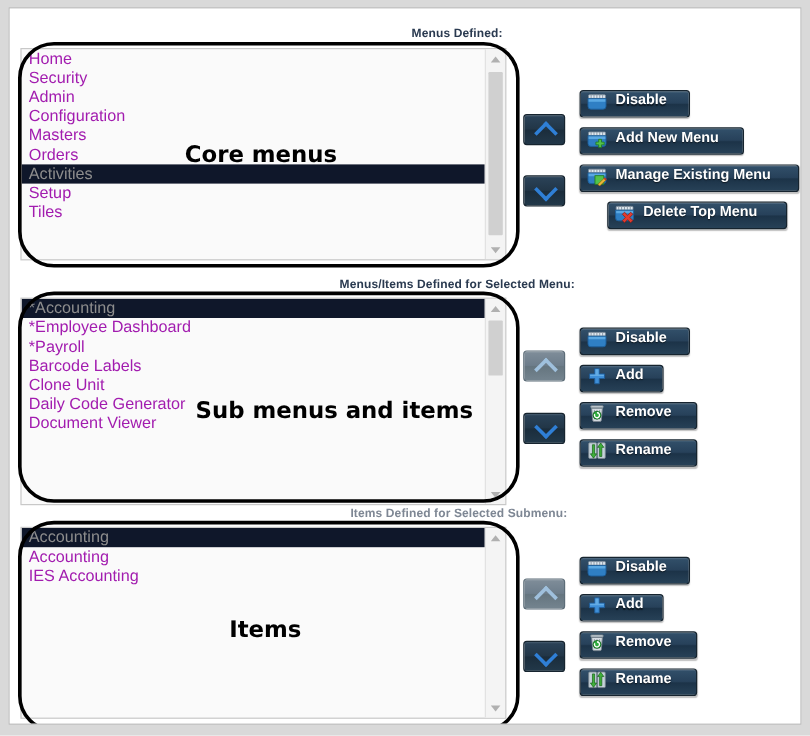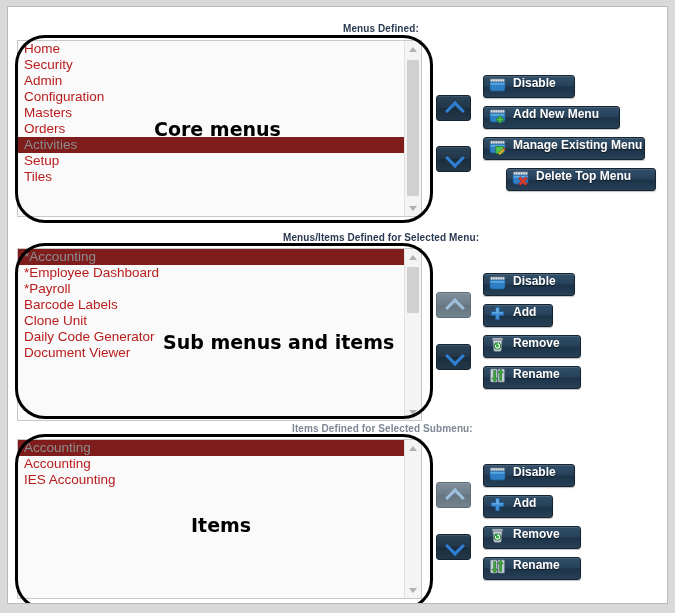--- a/index.html
+++ b/index.html
@@ -51,30 +51,30 @@
     box-sizing: border-box;
     overflow: hidden;
   }
   .list-rows {
     position: absolute;
     left: 0; top: 0; right: 17px; bottom: 0;
     padding: 0;
   }
   .list-row {
     font-size: 13.5px;
-    color: #b91c1c;
+    color: #a21caf;
     line-height: 16px;
     height: 16px;
     padding: 0 0 0 6px;
     white-space: nowrap;
     overflow: hidden;
     font-family: "Liberation Sans", sans-serif;
   }
   .list-row.selected {
-    background: #7f1d1d;
+    background: #0f172a;
     color: #8d8d8d;
   }
 
   
   .sbar {
     position: absolute;
     top: 0; right: 0; bottom: 0;
     width: 17px;
     background: #f4f4f4;
     border-left: 1px solid #e2e2e2;
@@ -244,21 +244,21 @@
           <line x1="13.2" y1="3" x2="13.2" y2="6" stroke="#8a98a5" stroke-width="0.8"></line>
           <path d="M1 6.2 h15 v6.4 a2.4 2.4 0 0 1 -2.4 2.4 h-10.2 a2.4 2.4 0 0 1 -2.4 -2.4 z" fill="#2f7fc4"></path>
           <path d="M1 6.2 h15 v2.6 h-15 z" fill="#5aa8e3"></path>
           <path d="M1 6.2 h15 v6.4 a2.4 2.4 0 0 1 -2.4 2.4 h-10.2 a2.4 2.4 0 0 1 -2.4 -2.4 z" fill="none" stroke="#1d5f9b" stroke-width="0.8"></path>
           <path d="M7.6 11.4 h2.3 v-2.3 h2.3 v2.3 h2.3 v2.3 h-2.3 v2.3 h-2.3 v-2.3 h-2.3 z" fill="#53c24a" stroke="#1f7a20" stroke-width="0.7"></path>
         </svg>
       </span>
       <span class="blabel">Add New Menu</span>
     </div>
 
-    <div class="actbtn" style="left:475px; top:130px; width:162px;">
+    <div class="actbtn" style="left:475px; top:130px; width:183px;">
       <span class="icon-wrap">
         <svg width="17" height="17" viewBox="0 0 17 17">
           <rect x="1.5" y="3" width="14" height="3" rx="0.6" fill="#dfe8ef" stroke="#7d8c99" stroke-width="0.7"></rect>
           <line x1="3.6" y1="3" x2="3.6" y2="6" stroke="#8a98a5" stroke-width="0.8"></line>
           <line x1="6" y1="3" x2="6" y2="6" stroke="#8a98a5" stroke-width="0.8"></line>
           <line x1="8.4" y1="3" x2="8.4" y2="6" stroke="#8a98a5" stroke-width="0.8"></line>
           <line x1="10.8" y1="3" x2="10.8" y2="6" stroke="#8a98a5" stroke-width="0.8"></line>
           <line x1="13.2" y1="3" x2="13.2" y2="6" stroke="#8a98a5" stroke-width="0.8"></line>
           <path d="M1 6.2 h15 v6.4 a2.4 2.4 0 0 1 -2.4 2.4 h-10.2 a2.4 2.4 0 0 1 -2.4 -2.4 z" fill="#2f7fc4"></path>
           <path d="M1 6.2 h15 v2.6 h-15 z" fill="#5aa8e3"></path>

